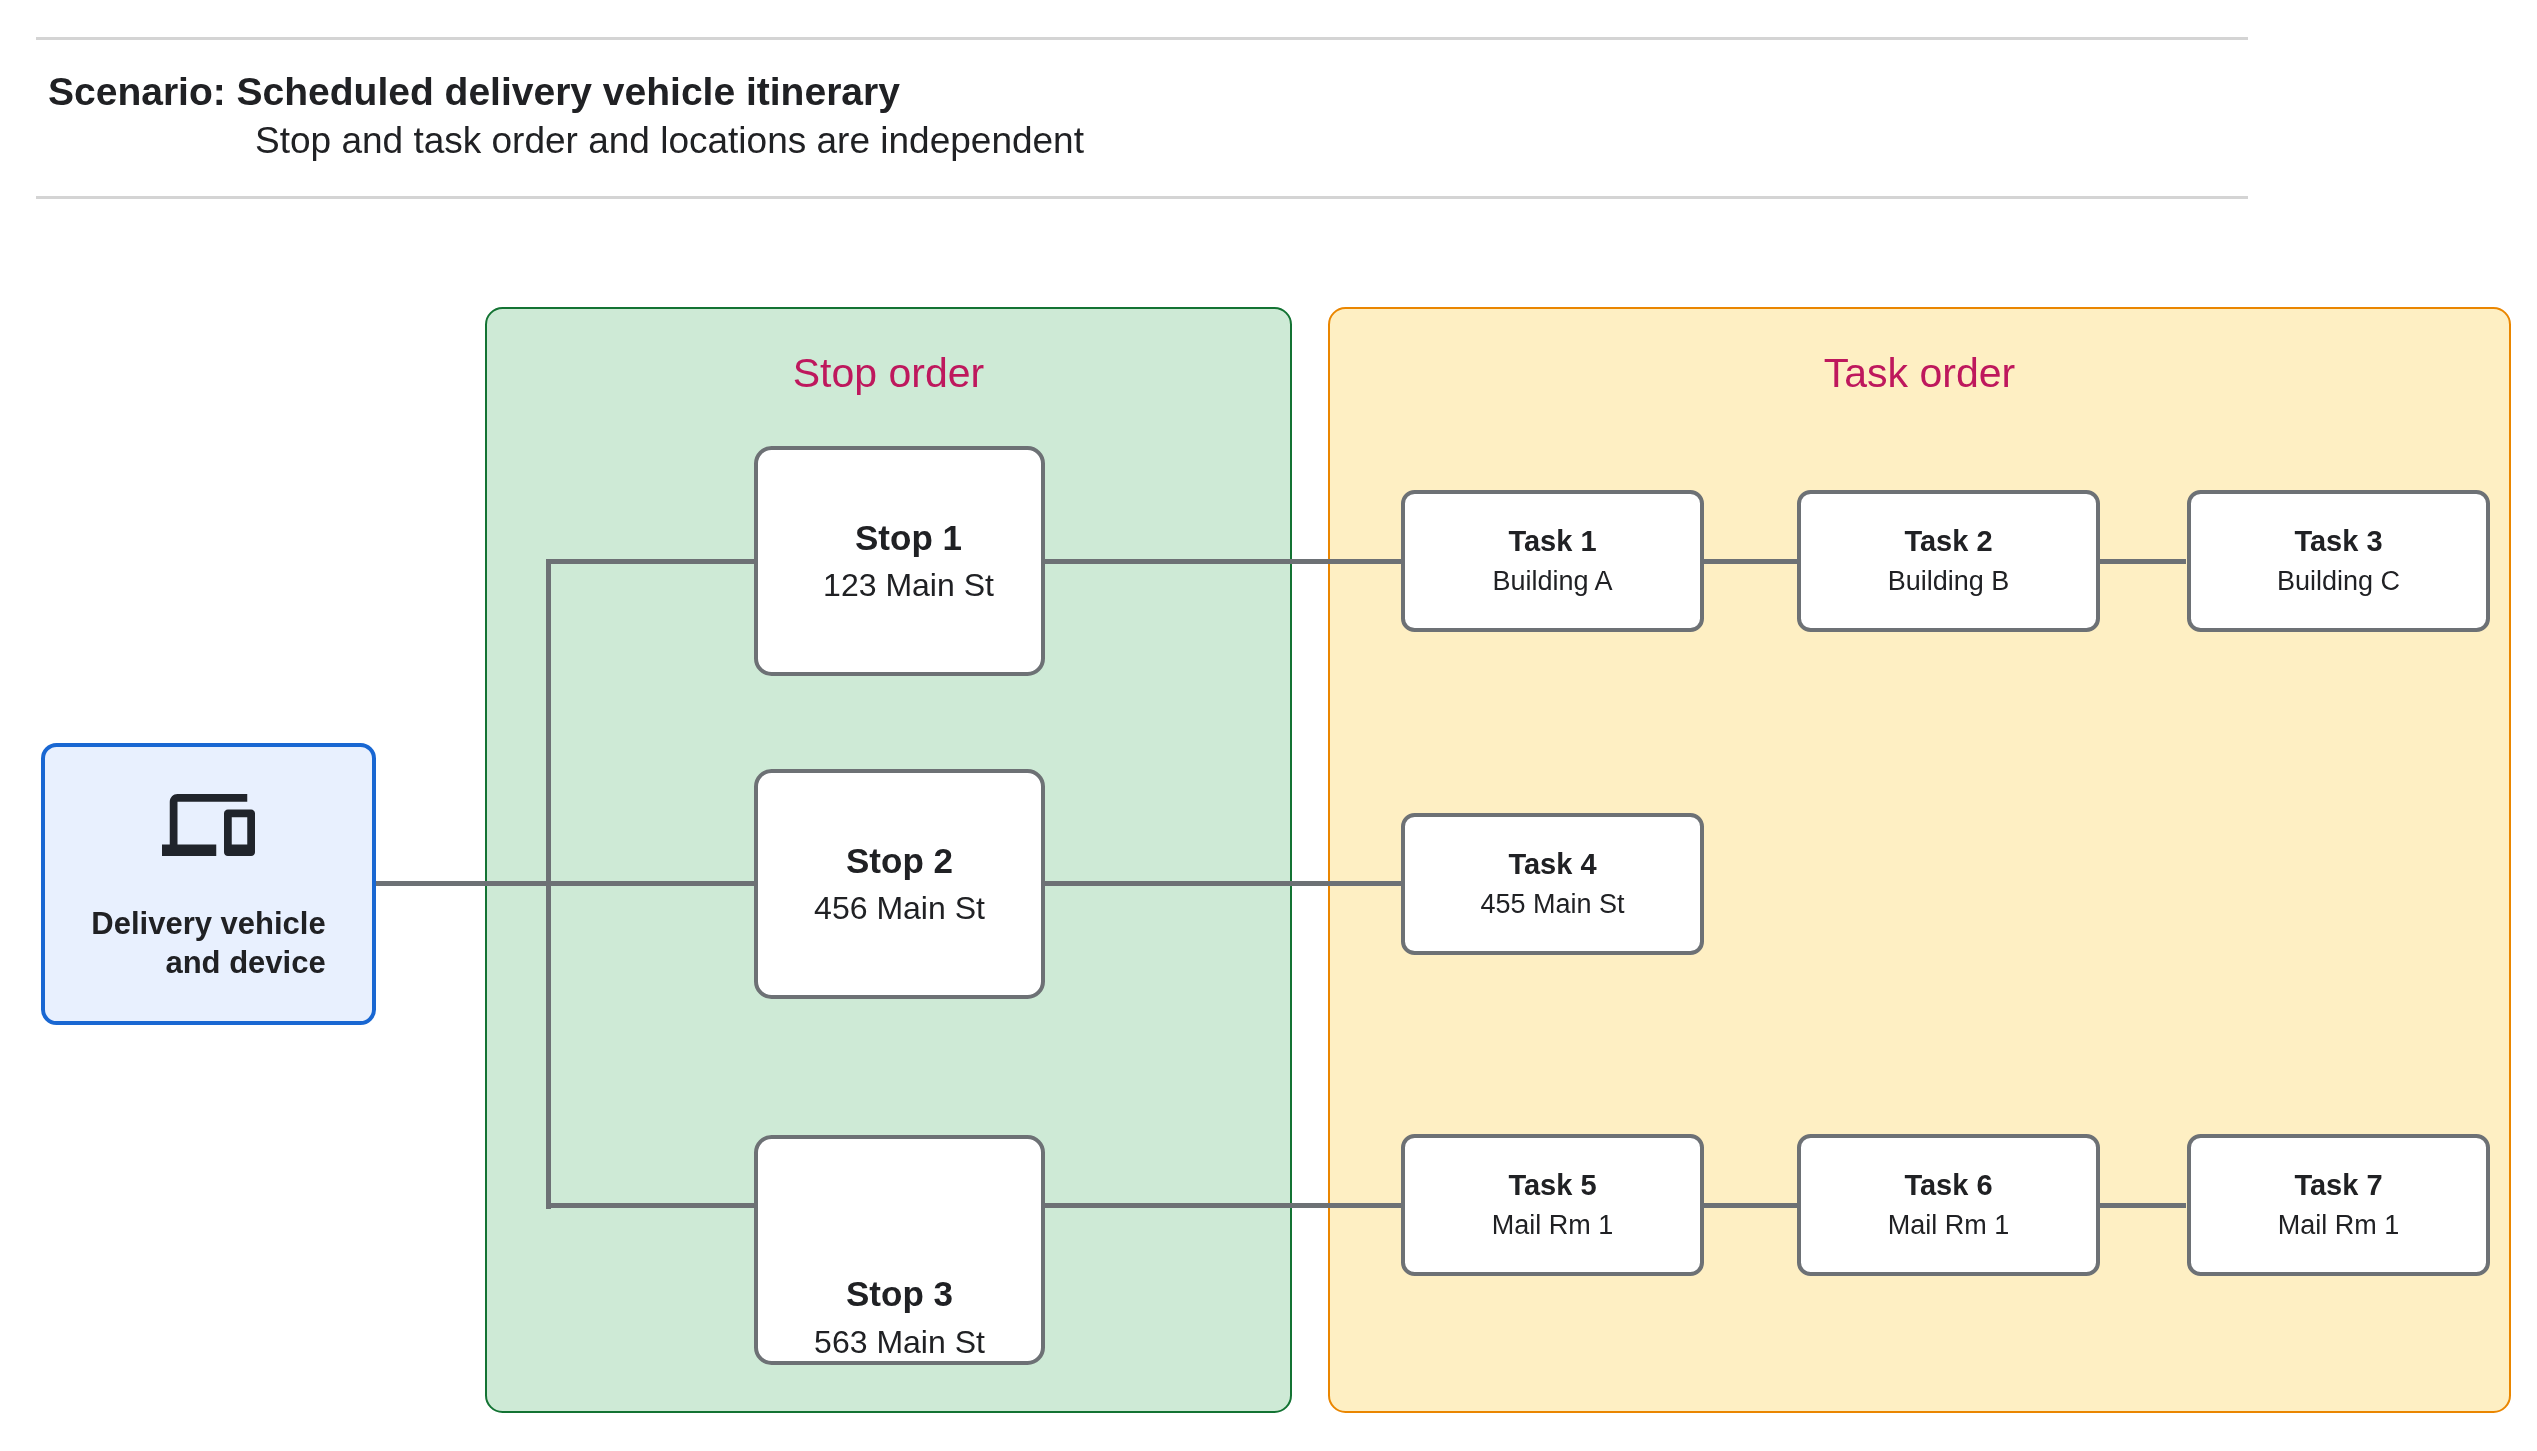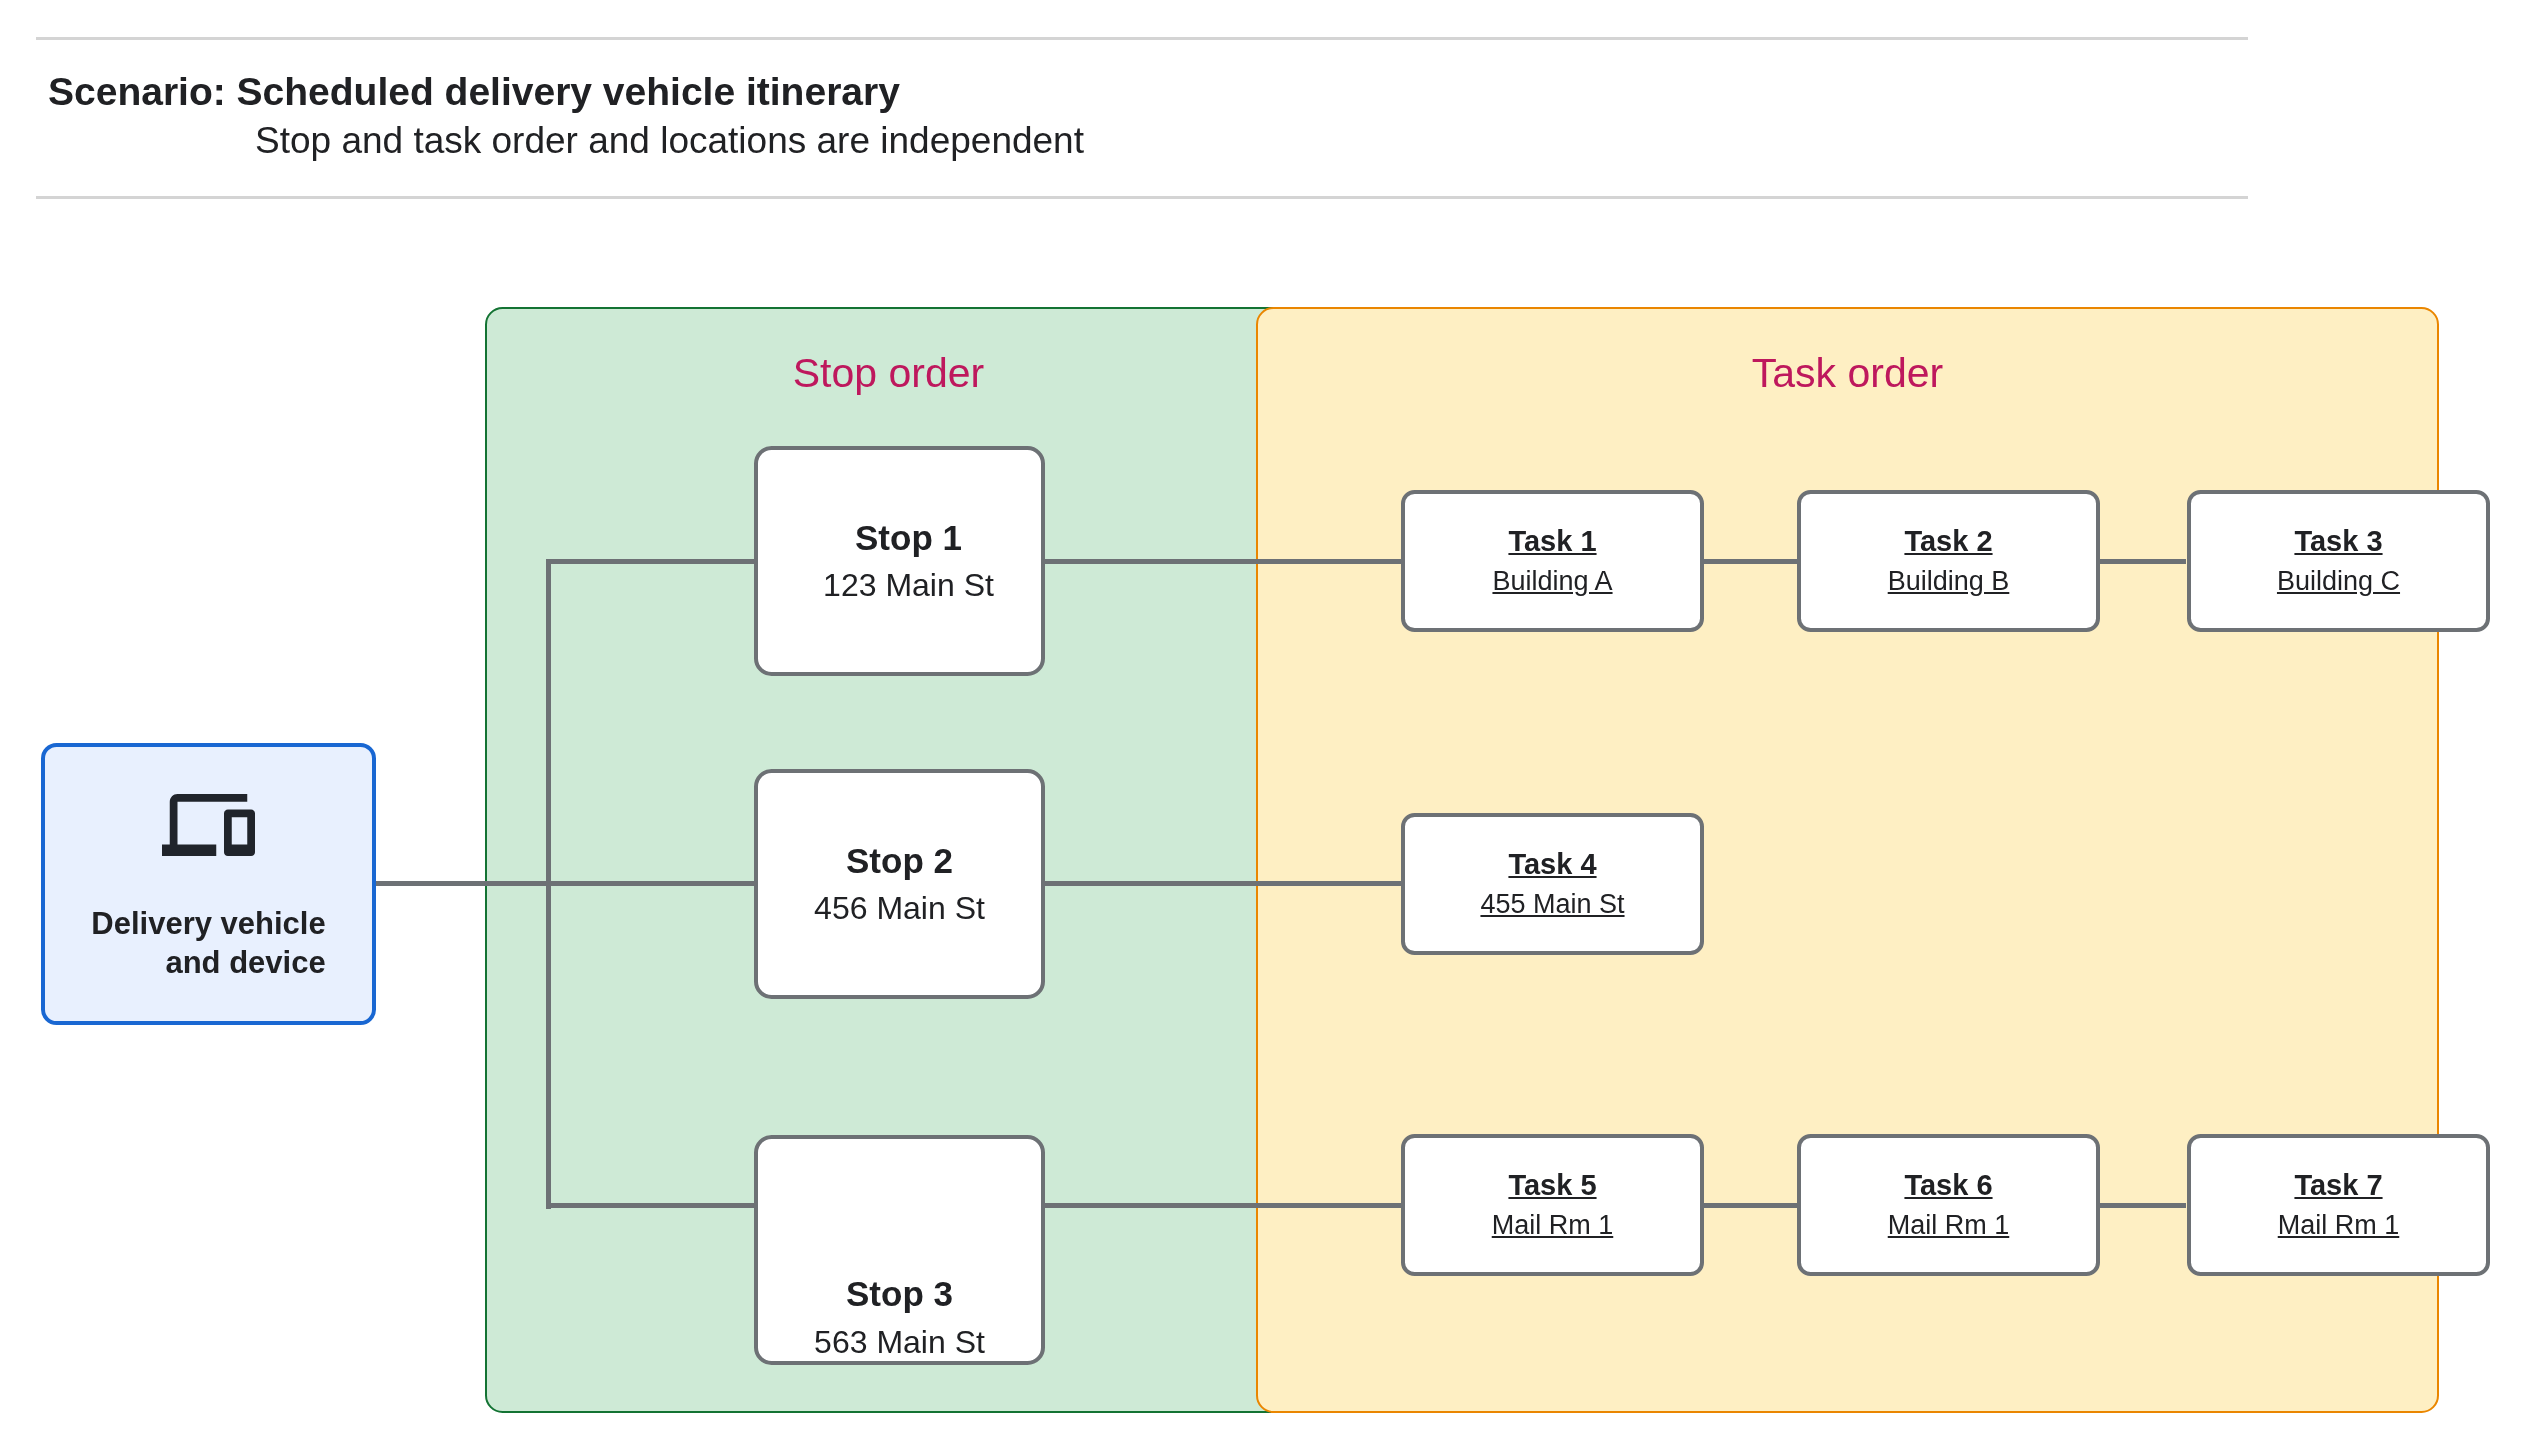--- a/index.html
+++ b/index.html
@@ -16,36 +16,36 @@
   
   .rule{position:absolute; left:36px; width:2212px; height:2.9px; background:var(--rule);}
   .rule.top{top:37px;}
   .rule.bottom{top:196px;}
   .title{position:absolute; left:48px; top:70px; font-size:39px; font-weight:700; letter-spacing:0;}
   .subtitle{position:absolute; left:255px; top:120px; font-size:37px; font-weight:400;}
 
   
   .panel{position:absolute; top:307px; height:1106px; border-radius:17.5px; z-index:1;}
   .panel.green{left:485px; width:807px; background:var(--green-fill); border:2.9px solid var(--green-border);}
-  .panel.yellow{left:1256px; width:1183px; background:var(--yellow-fill); border:2.9px solid var(--yellow-border);}
+  .panel.yellow{left:1328px; width:1183px; background:var(--yellow-fill); border:2.9px solid var(--yellow-border);}
   .panel-title{position:absolute; top:41px; left:0; width:100%; text-align:center;
     font-size:41px; font-weight:500; color:#be185d;}
 
   
   .conn{position:absolute; background:var(--line); z-index:2;}
   .conn.h{height:4.8px;}
   .conn.v{width:4.8px;}
 
   
   .node{position:absolute; background:#ffffff; border:4.8px solid var(--line); z-index:3;
     display:flex; flex-direction:column; align-items:center; justify-content:center; text-align:center;}
   .stop{left:754px; width:291px; height:230px; border-radius:17.5px;}
   .stop .name{font-size:35px; font-weight:700;}
   .stop .loc{font-size:32px; font-weight:400; margin-top:9.7px;}
-  .task{width:303px; height:142px; border-radius:13.6px;text-decoration:underline;}
+  .task{width:303px; height:142px; border-radius:13.6px;}
   .task .name{font-size:29px; font-weight:700;}
   .task .loc{font-size:27px; font-weight:400; margin-top:7.8px;}
 
   .stop.s1{top:446px;padding-left:18px;} .stop.s2{top:769px;} .stop.s3{top:1135px;justify-content:flex-end;}
   .task.c1{left:1401px;} .task.c2{left:1797px;} .task.c3{left:2187px;}
   .task.r1{top:490px;} .task.r2{top:813px;} .task.r3{top:1134px;}
 
   
   .vehicle{position:absolute; left:41px; top:743px; width:335px; height:282px;
     background:var(--blue-fill); border:4.8px solid var(--blue-border); border-radius:15.5px; z-index:3;

